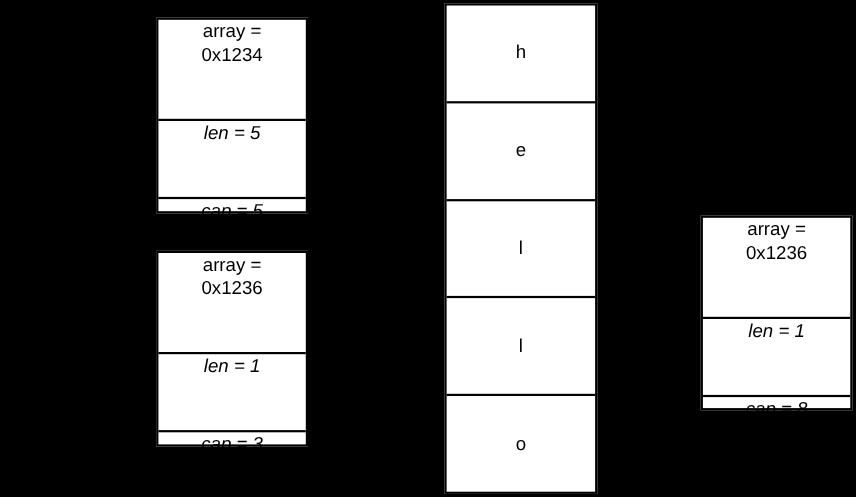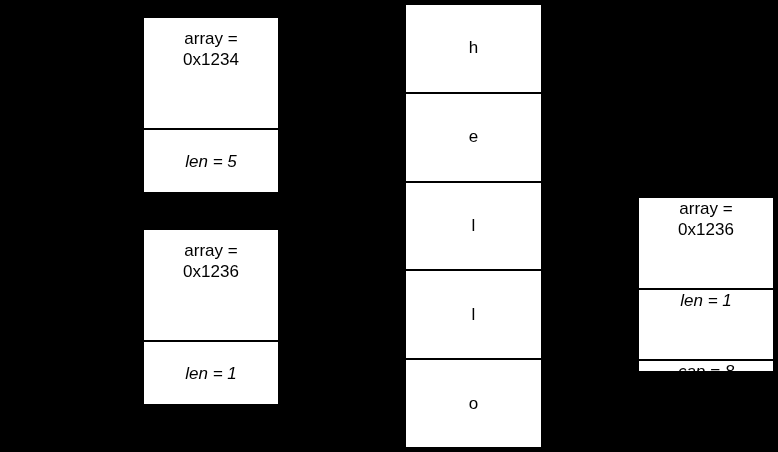--- a/index.html
+++ b/index.html
@@ -65,28 +65,30 @@
 <body>
 
 <div class="canvas">
 
   <div class="struct-box" id="box-a">
     <div class="struct-row">
       <span>array =</span>
       <span>0x1234</span>
     </div>
     <div class="struct-row">len = 5</div>
+    <div class="struct-row">cap = 5</div>
   </div>
 
   <div class="struct-box" id="box-b">
     <div class="struct-row">
       <span>array =</span>
       <span>0x1236</span>
     </div>
     <div class="struct-row">len = 1</div>
+    <div class="struct-row">cap = 3</div>
   </div>
 
   <div class="array-col">
     <div class="array-cell">h</div>
     <div class="array-cell">e</div>
     <div class="array-cell">l</div>
     <div class="array-cell">l</div>
     <div class="array-cell">o</div>
   </div>
 

